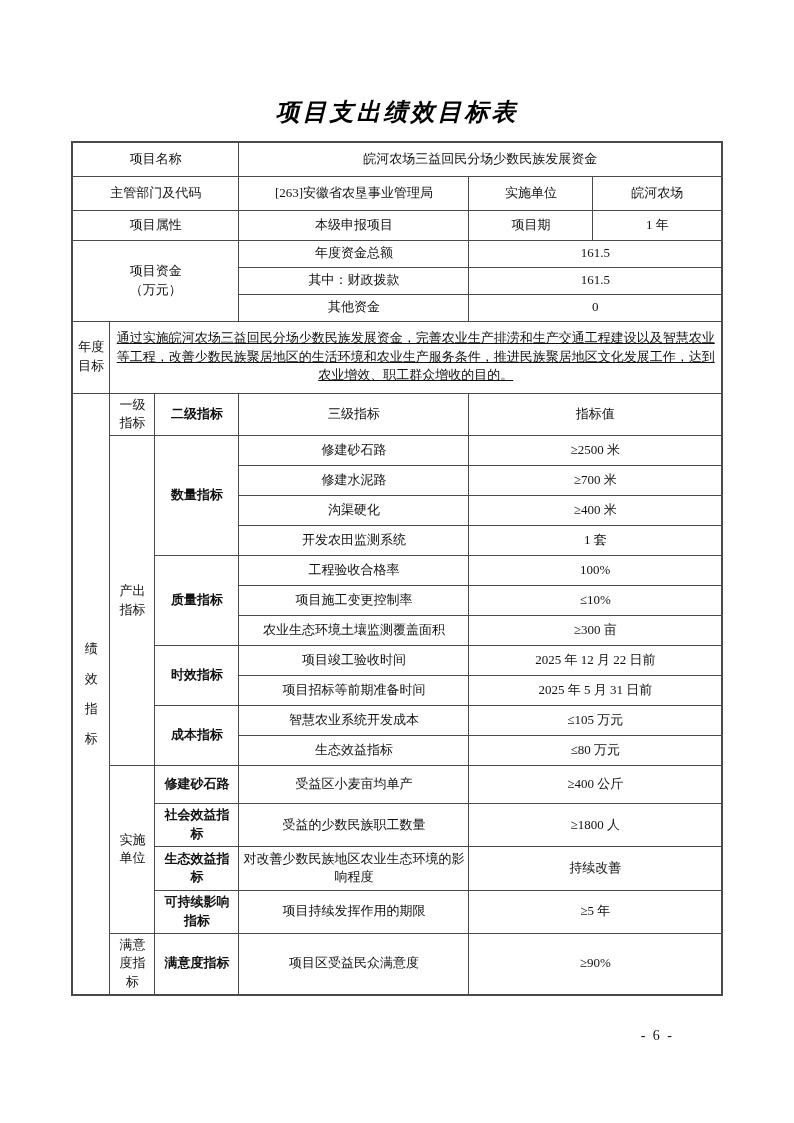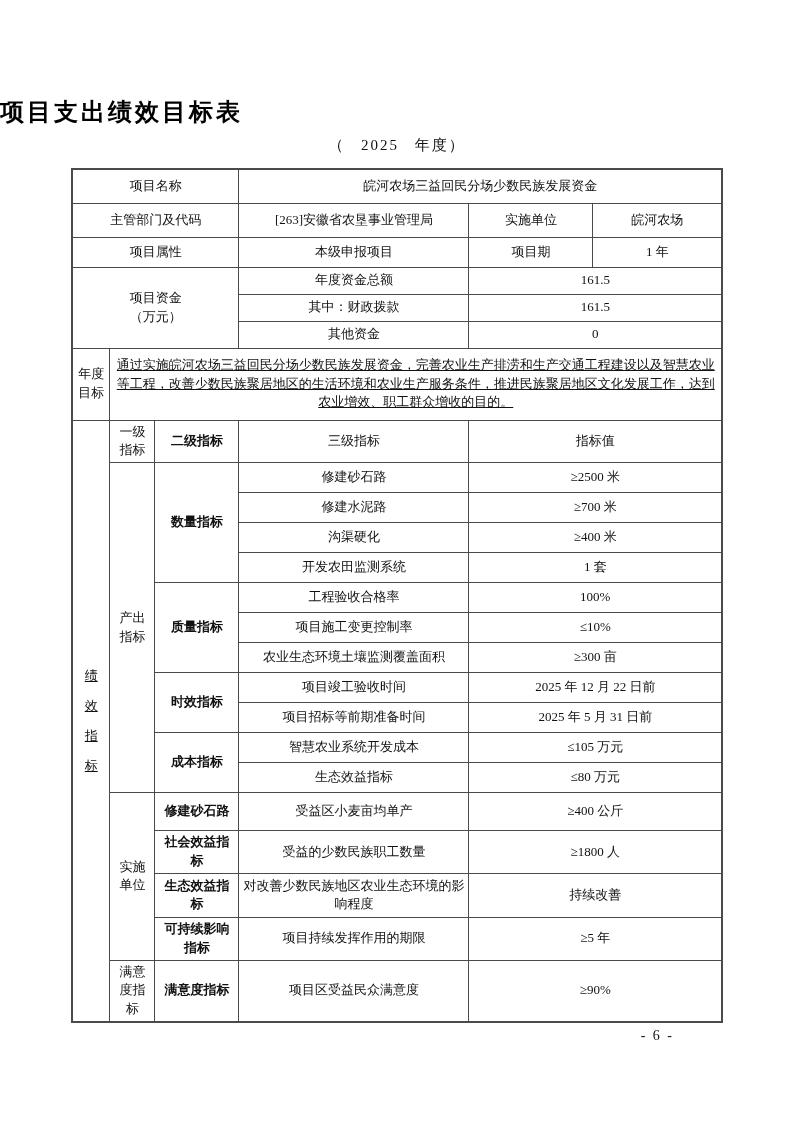--- a/index.html
+++ b/index.html
@@ -11,26 +11,27 @@
   .page {
     position: relative;
     width: 794px;
     height: 1123px;
     margin: 0 auto;
     background: #ffffff;
     overflow: hidden;
   }
   .doc-title {
     margin-top: 96px;
-    text-align: left;
+    text-align: center;
     font-family: "Liberation Sans", "DejaVu Sans", sans-serif;
     font-weight: bold;
     font-size: 24px;
     letter-spacing: 3px;
     color: #000000;
+    font-style: italic;
   }
   .doc-subtitle {
     margin-top: 8px;
     text-align: center;
     font-size: 15px;
     word-spacing: 10px;
     letter-spacing: 2px;
     color: #111111;
   }
   table.perf {
@@ -57,39 +58,37 @@
     padding: 4px 7px;
     line-height: 1.6;
     text-decoration: underline;
   }
   .vert-inner {
     display: inline-block;
     width: 14px;
     word-break: break-all;
     line-height: 2.3;
     white-space: normal;
-    text-decoration: underline;
   }
   .two-line span { display: block; }
   .page-number {
     position: absolute;
     top: 1028px;
     right: 120px;
     font-size: 14px;
     letter-spacing: 2px;
     color: #111111;
   }
 </style>
 </head>
 <body>
 
 <div class="page">
 
   <div class="doc-title">项目支出绩效目标表</div>
-  <div class="doc-subtitle">（ 2025 年度）</div>
 
   <table class="perf">
     <colgroup>
       <col style="width:38px">
         <col style="width:45px">
         <col style="width:84px">
       <col style="width:230px">
         <col style="width:124px">
         <col style="width:129px">
     </colgroup>

